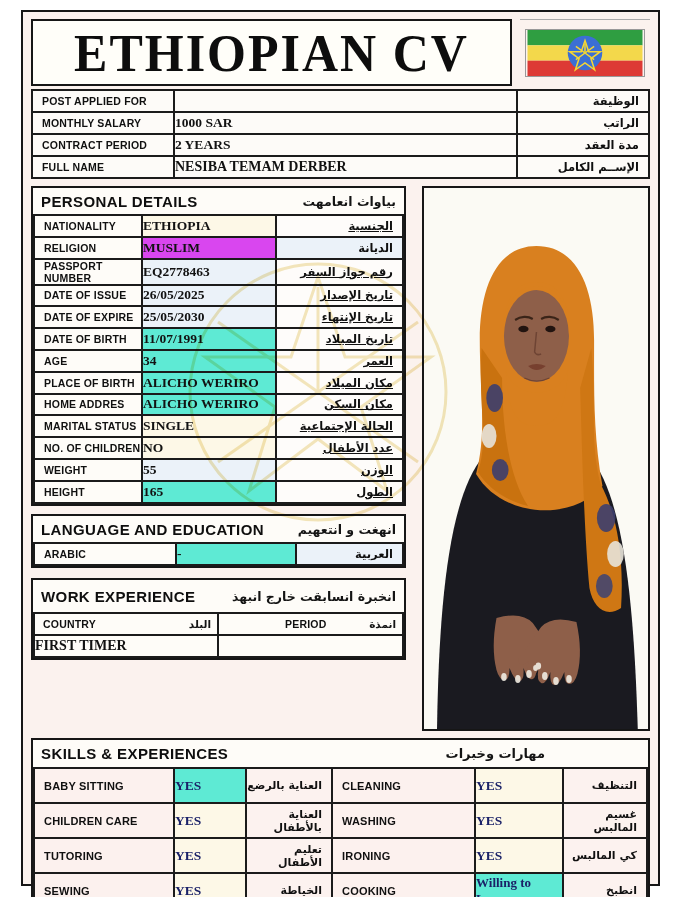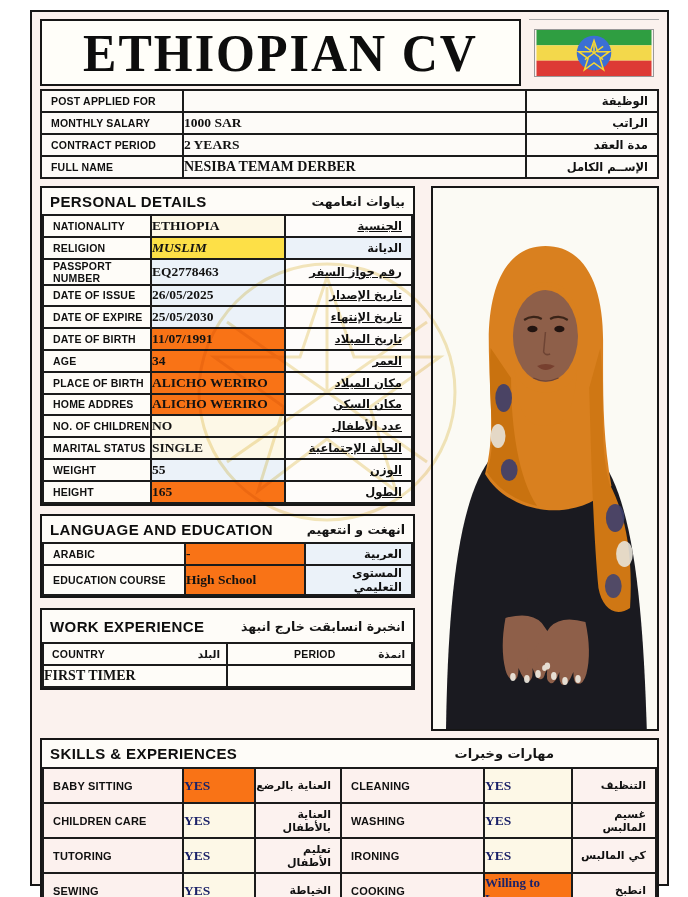--- a/index.html
+++ b/index.html
@@ -2,21 +2,21 @@
 <html><head>
 <meta charset="utf-8">
 <style>
   * { margin:0; padding:0; box-sizing:border-box; }
   html,body { background:#ffffff; }
   .page {
     position:relative; width:688px; height:897px; background:#ffffff;
     font-family:"Liberation Sans", sans-serif; color:#141414; overflow:hidden;
   }
   .frame {
-    position:absolute; left:30px; top:10px; width:639px; height:876px;
+    position:absolute; left:21px; top:10px; width:639px; height:876px;
     border:2px solid #161616; background:#fbf2ee; padding:7px 8px;
   }
   
   .header { display:flex; align-items:stretch; height:67px; gap:8px; }
   .title-box {
     flex:1; border:2px solid #161616; background:#fffef9;
     display:flex; align-items:center; justify-content:center;
   }
   .title {
     font-family:"Liberation Serif", serif; font-weight:bold; font-size:50px;
@@ -27,21 +27,21 @@
   
   table { border-collapse:collapse; width:100%; table-layout:fixed; }
   td { border:2px solid #1b1b1b; overflow:hidden; }
   .lbl { font-weight:bold; font-size:10.5px; letter-spacing:.2px; color:#101010; padding-left:9px; }
   .val { font-family:"Liberation Serif", serif; font-weight:bold; font-size:13.5px; text-align:left; color:#121212; }
   .navy { color:#1b2268; }
   .ar { font-family:"DejaVu Sans", sans-serif; direction:rtl; text-align:right;
         font-weight:bold; font-size:11.5px; padding-right:9px; color:#101010; }
   
   .t-cream { background:#fdf8e7; } .t-blue { background:#ebf2f9; }
-  .t-mint { background:#fde047;font-style:italic; } .t-white { background:#f97316; } .t-plain { background:#fefcfa;text-decoration:underline; }
+  .t-mint { background:#d946ef; } .t-white { background:#5eead4; } .t-plain { background:#fefcfa;text-decoration:underline; }
   
   .top-table { margin-top:3px; }
   .top-table td { height:22px; background:#fdfbf8; }
   
   .main { display:flex; gap:16px; margin-top:7px; height:545px; }
   .left-col { width:375px; }
   .section { border:2px solid #161616; background:#fefcf8; position:relative; }
   .sec-head { display:flex; align-items:center; justify-content:space-between; padding:5px 8px 4px 8px; }
   .sec-title { font-weight:bold; font-size:15px; letter-spacing:.4px; color:#0e0e0e; }
   .sec-title-ar { font-family:"DejaVu Sans", sans-serif; direction:rtl; font-weight:bold; font-size:12.5px; }
@@ -180,28 +180,28 @@
                   <td class="lbl">PLACE OF BIRTH</td>
                   <td class="val t-white">ALICHO WERIRO</td>
                   <td class="ar t-plain">مكان الميلاد</td>
                 </tr>
             <tr>
                   <td class="lbl">HOME ADDRES</td>
                   <td class="val t-white">ALICHO WERIRO</td>
                   <td class="ar t-plain">مكان السكن</td>
                 </tr>
             <tr>
+                  <td class="lbl">MARITAL STATUS</td>
+                  <td class="val t-cream">SINGLE</td>
+                  <td class="ar t-plain">الحالة الإجتماعية</td>
+                </tr>
+            <tr>
                   <td class="lbl">NO. OF CHILDREN</td>
                   <td class="val t-cream">NO</td>
                   <td class="ar t-plain">عدد الأطفال</td>
-                </tr>
-            <tr>
-                  <td class="lbl">MARITAL STATUS</td>
-                  <td class="val t-cream">SINGLE</td>
-                  <td class="ar t-plain">الحالة الإجتماعية</td>
                 </tr>
             <tr>
                   <td class="lbl">WEIGHT</td>
                   <td class="val t-blue">55</td>
                   <td class="ar t-plain">الوزن</td>
                 </tr>
             <tr>
                   <td class="lbl">HEIGHT</td>
                   <td class="val t-white">165</td>
                   <td class="ar t-plain">الطول</td>
@@ -219,25 +219,20 @@
             <colgroup>
                 <col style="width:142px">
                 <col style="width:120px">
                 <col>
               </colgroup>
             <tbody>
             <tr>
                   <td class="lbl">ARABIC</td>
                   <td class="val t-white">-</td>
                   <td class="ar t-blue">العربية</td>
-                </tr>
-            <tr>
-                  <td class="lbl">EDUCATION COURSE</td>
-                  <td class="val t-white">High School</td>
-                  <td class="ar t-blue">المستوى التعليمي</td>
                 </tr>
           </tbody>
             </table>
         </div>
 
         <div class="section" style="margin-top:10px">
           <div class="sec-head work-head">
             <span class="sec-title">WORK EXPERIENCE</span>
             <span class="sec-title-ar">انخبرة انسابقت خارج انبهذ</span>
           </div>

